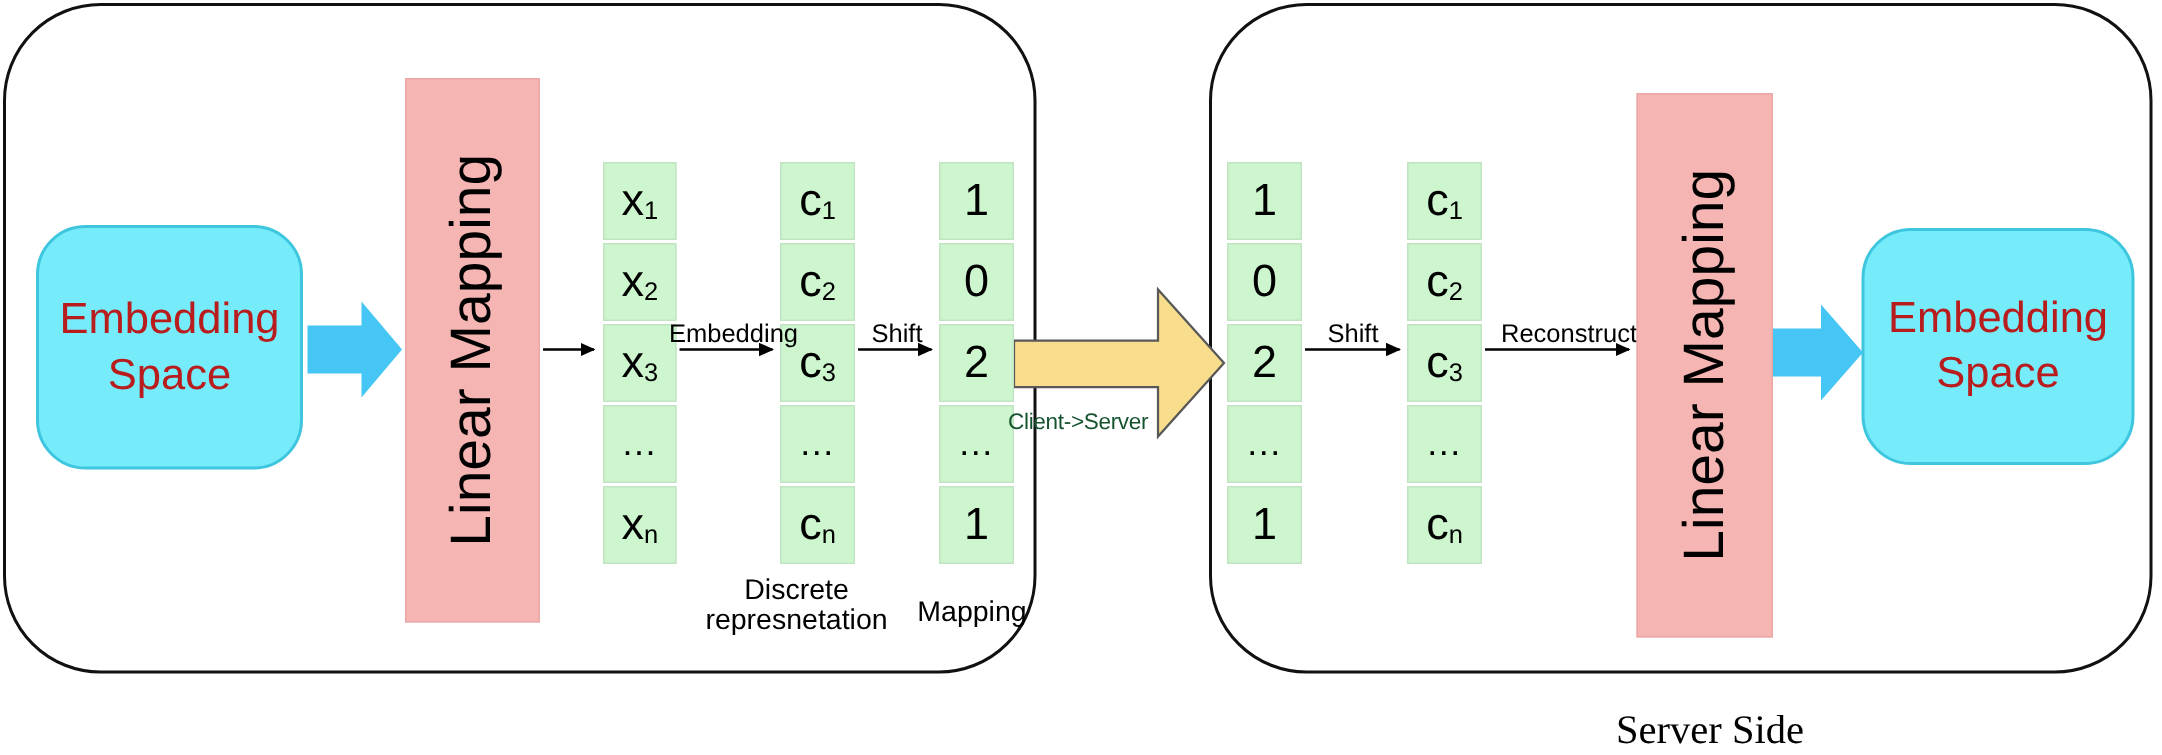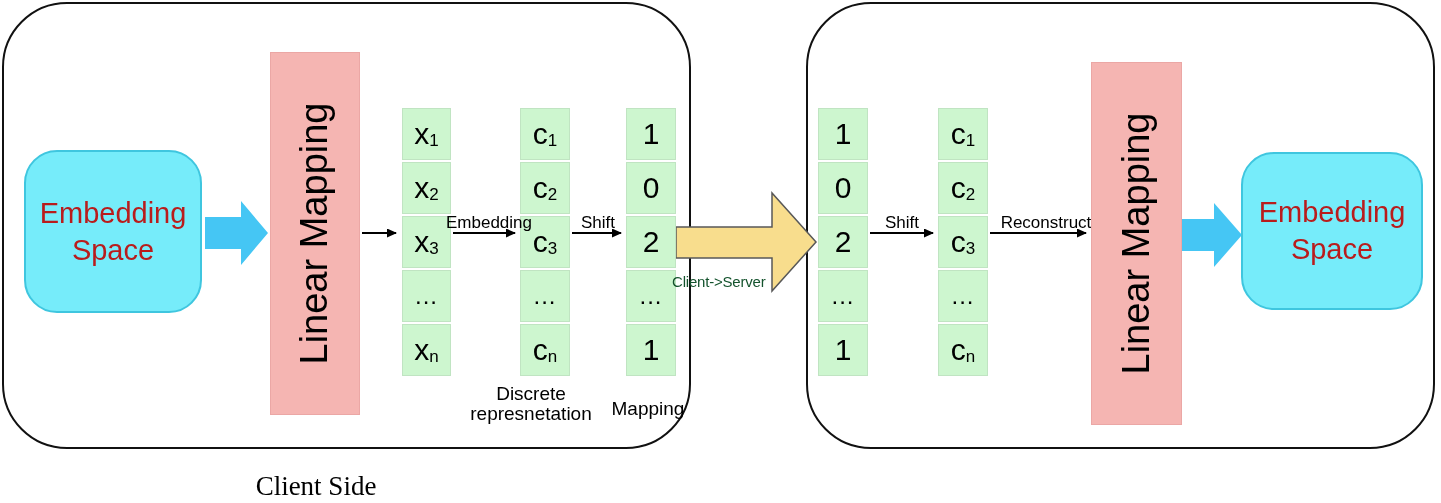--- a/index.html
+++ b/index.html
@@ -243,15 +243,15 @@
   <div class="arrow-label" style="left:988px;top:213px;width:116px;">Reconstruct</div>
 
   <div class="linear-box server">
     <span class="vtext">Linear Mapping</span>
   </div>
 
   <div class="embedding-box server">
     <span>Embedding Space</span>
   </div>
 
-  <div class="side-caption client">Client Side</div>
+  <div class="side-caption server">Server Side</div>
 
 </div>
 
 </body></html>

